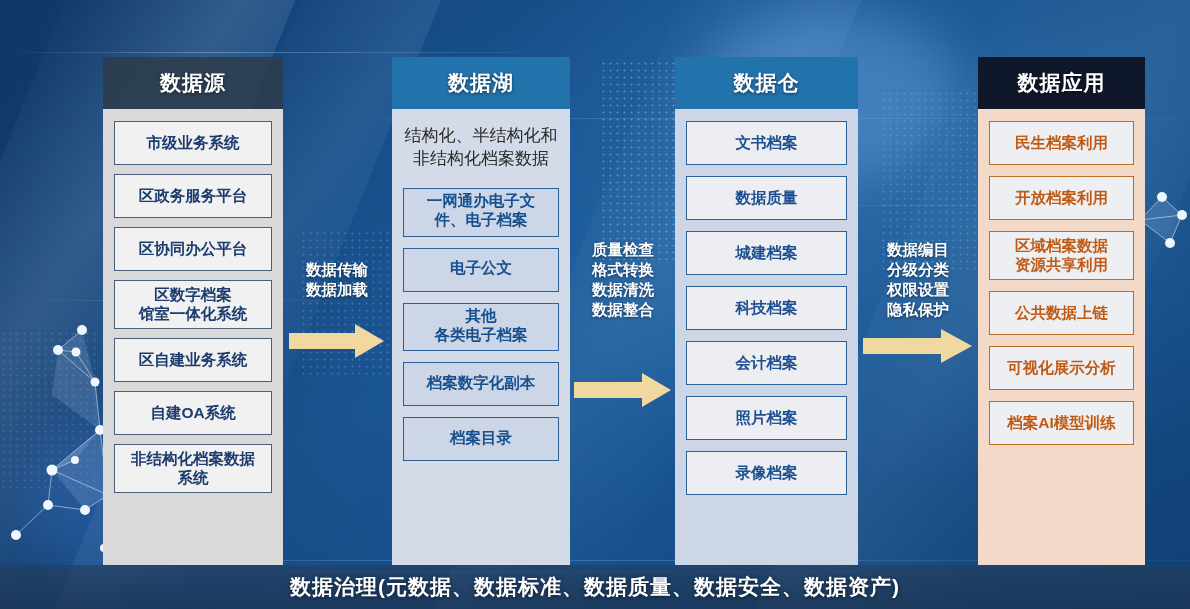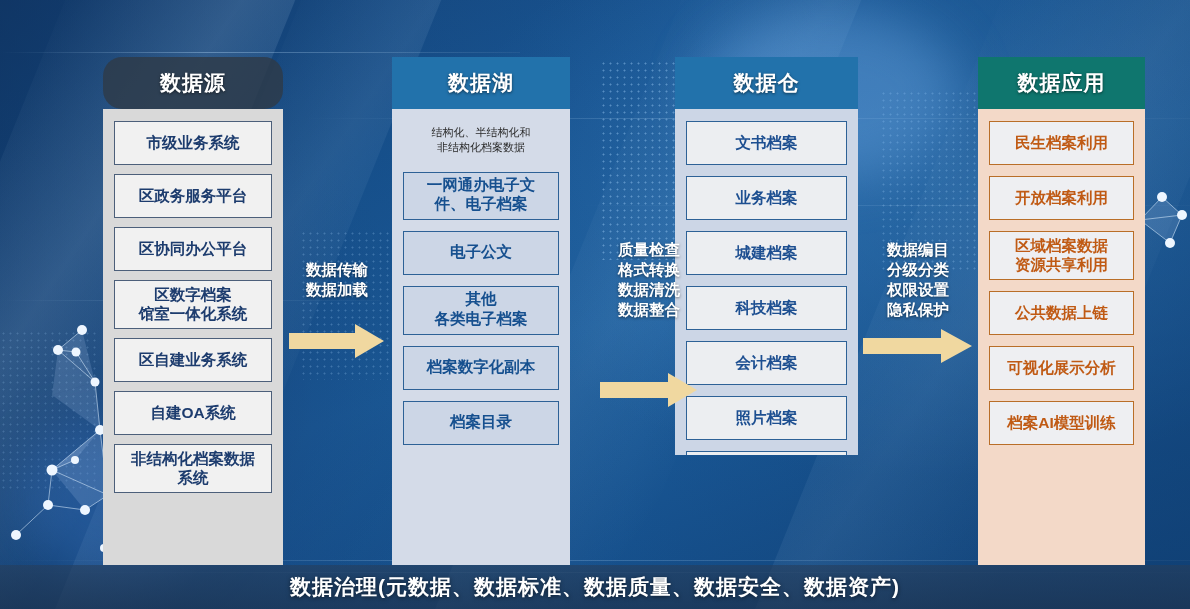--- a/index.html
+++ b/index.html
@@ -88,67 +88,67 @@
     font-size: 15.5px;
     font-weight: bold;
     line-height: 1.25;
     border-style: solid;
     border-width: 1.5px;
     white-space: pre-line;
   }
 
   
   #col1 { left: 103px; width: 180px; height: 508px; }
-  #col1 .col-head { background: rgba(46,58,72,0.82); border-radius: 19px; }
+  #col1 .col-head { background: rgba(46,58,72,0.82); }
   #col1 .col-body { background: #d9d9d9; }
   #col1 .item {
     background: #f1f1f1;
     border-color: #4c5f7a;
     color: #1d3c6e;
     min-height: 44px;
     padding: 4px 3px;
   }
 
   
   #col2 { left: 392px; width: 178px; height: 508px; }
   #col2 .col-head { background: #2272ab; }
   #col2 .col-body { background: #d4dbe8; gap: 11px; }
   #col2 .lake-note {
-    font-size: 11px;
+    font-size: 17px;
     line-height: 1.35;
     color: #2a2a2a;
     text-align: center;
     white-space: pre-line;
     padding: 4px 0 6px 0;
     font-family: Liberation Serif, serif;
   }
   #col2 .item {
     background: #ccd6e6;
     border-color: #2d6196;
     color: #16508f;
     min-height: 44px;
     padding: 4px 3px;
     font-family: Liberation Mono, monospace;
   }
 
   
-  #col3 { left: 675px; width: 183px; height: 398px; }
+  #col3 { left: 675px; width: 183px; height: 508px; }
   #col3 .col-head { background: #2272ab; }
   #col3 .col-body { background: #ccd6e6; gap: 11px; }
   #col3 .item {
     background: #eceef1;
     border-color: #2d6196;
     color: #1d4f91;
     min-height: 44px;
     padding: 4px 3px;
   }
 
   
   #col4 { left: 978px; width: 167px; height: 508px; }
-  #col4 .col-head { background: #0f766e; }
+  #col4 .col-head { background: #0f172a; }
   #col4 .col-body { background: #f3d9c8; gap: 11px; }
   #col4 .item {
     background: #eeeff2;
     border-color: #b96e28;
     color: #c05a14;
     min-height: 44px;
     padding: 4px 3px;
   }
 
   
@@ -164,21 +164,21 @@
     color: #ffffff;
     line-height: 1.3;
     text-align: center;
     white-space: pre-line;
     text-shadow: 0 1px 3px rgba(0,0,0,0.5);
     margin-bottom: 7px;
   }
   .arrow-shape { display: block; }
 
   #arrow1 { left: 287px; top: 260px; width: 100px; gap: 16px; }
-  #arrow2 { left: 598px; top: 240px; width: 102px; gap: 44px; }
+  #arrow2 { left: 572px; top: 240px; width: 102px; gap: 44px; }
   #arrow3 { left: 860px; top: 240px; width: 116px; }
 
   
   #bottom-bar {
     position: absolute;
     left: 0;
     bottom: 0;
     width: 1190px;
     height: 44px;
     display: flex;
@@ -295,21 +295,21 @@
 各类电子档案</div>
     <div class="item">档案数字化副本</div>
     <div class="item">档案目录</div>
   </div>
 </div>
 
 <div class="col" id="col3">
   <div class="col-head">数据仓</div>
   <div class="col-body">
     <div class="item">文书档案</div>
-    <div class="item">业务档案</div>
+    <div class="item">数据质量</div>
     <div class="item">城建档案</div>
     <div class="item">科技档案</div>
     <div class="item">会计档案</div>
     <div class="item">照片档案</div>
     <div class="item">录像档案</div>
   </div>
 </div>
 
 <div class="col" id="col4">
   <div class="col-head">数据应用</div>

